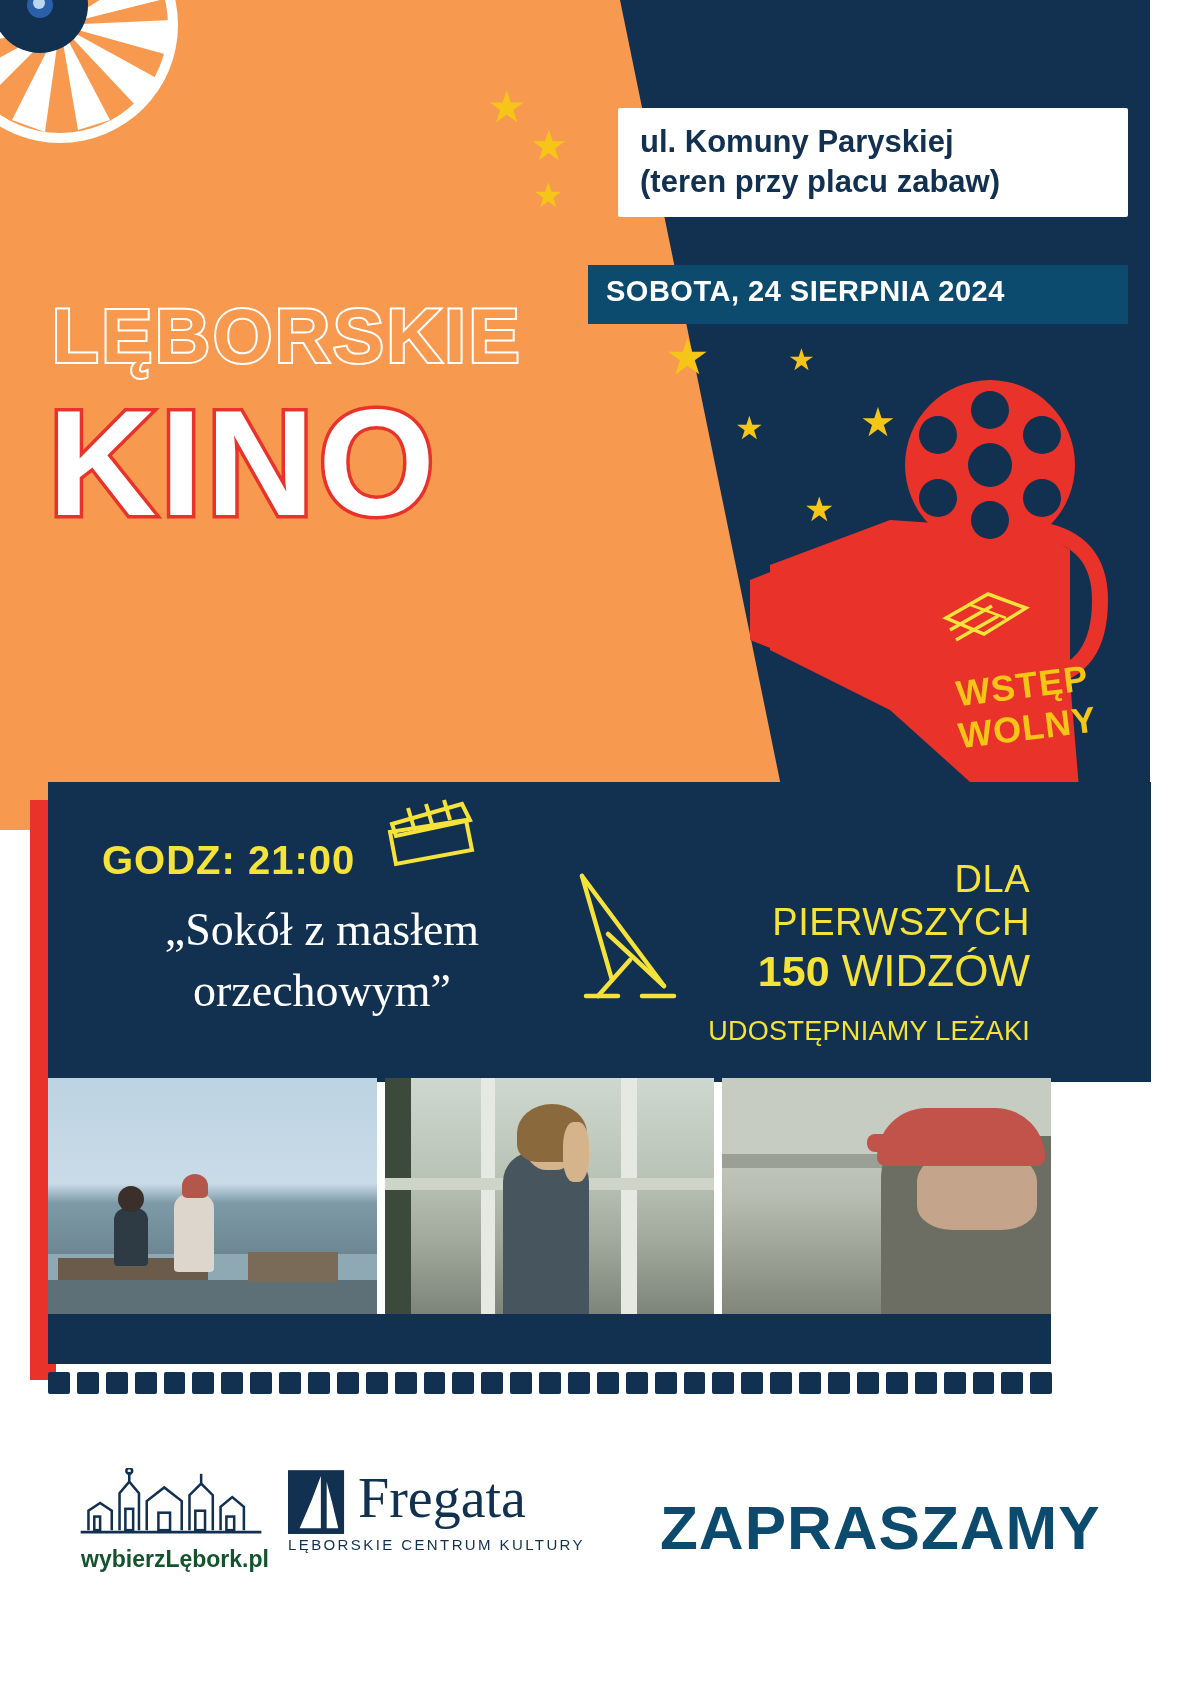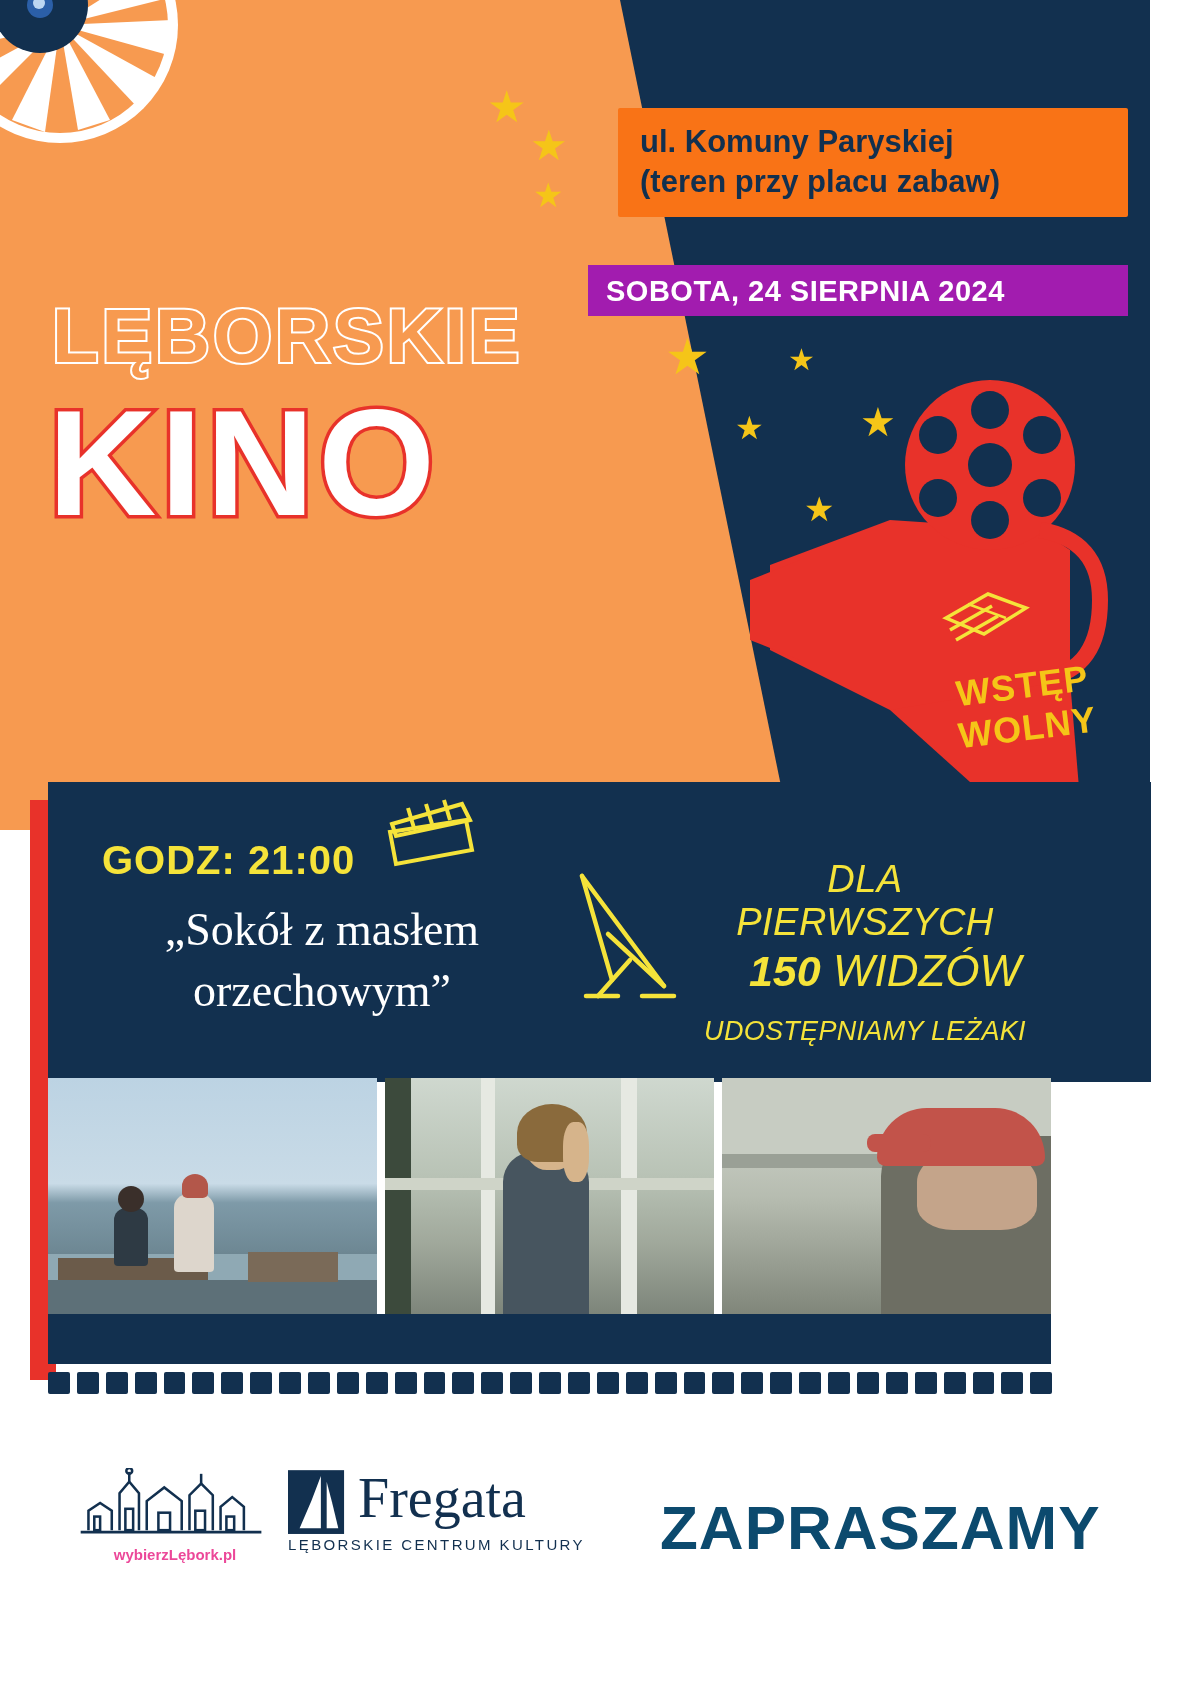--- a/index.html
+++ b/index.html
@@ -57,41 +57,41 @@
     color: #f5c518;
     line-height: 1;
   }
 
   
   .addr-banner {
     position: absolute;
     left: 618px;
     top: 108px;
     width: 510px;
-    background: #f97316;
+    background: #ffffff;
     color: #12304f;
     padding: 14px 18px 16px 22px;
     box-sizing: border-box;
     border-radius: 2px;
   }
   .addr-line {
     font-size: 31px;
     font-weight: bold;
     line-height: 1.28;
     white-space: nowrap;
   }
 
   .date-banner {
     position: absolute;
     left: 588px;
     top: 265px;
     width: 540px;
-    background: #a21caf;
+    background: #0c4a6e;
     color: #ffffff;
-    padding: 10px 14px 8px 18px;
+    padding: 10px 14px 16px 18px;
     box-sizing: border-box;
     font-size: 29px;
     font-weight: bold;
     letter-spacing: 0.5px;
     white-space: nowrap;
   }
 
   
   .title-1 {
     position: absolute;
@@ -211,22 +211,21 @@
     top: 868px;
     width: 110px;
     height: 140px;
   }
   .promo {
     position: absolute;
     left: 700px;
     top: 858px;
     width: 330px;
     color: #f5e33a;
-    text-align: center;
-    font-style: italic;
+    text-align: right;
   }
   .promo .l1 { font-size: 38px; letter-spacing: 0.5px; }
   .promo .l2 { font-size: 44px; margin-top: 2px; }
   .promo .l2 .big { font-size: 43px; font-weight: bold; margin-left: 40px; }
   .promo .l3 { font-size: 27px; margin-top: 20px; letter-spacing: 0.3px; }
 
   
   .photos {
     position: absolute;
     left: 48px;
@@ -281,23 +280,23 @@
   }
   .logo-lebork {
     position: absolute;
     left: 72px;
     top: 38px;
     width: 200px;
     text-align: center;
   }
   .logo-lebork .town { height: 68px; }
   .logo-lebork .caption {
-    font-size: 15px;
-    font-weight: bold;
-    color: #ec4899;
+    font-size: 23px;
+    font-weight: bold;
+    color: #14532d;
     margin-top: 6px;
     white-space: nowrap;
     margin-left: 6px;
   }
   .logo-fregata {
     position: absolute;
     left: 288px;
     top: 40px;
     width: 320px;
   }

